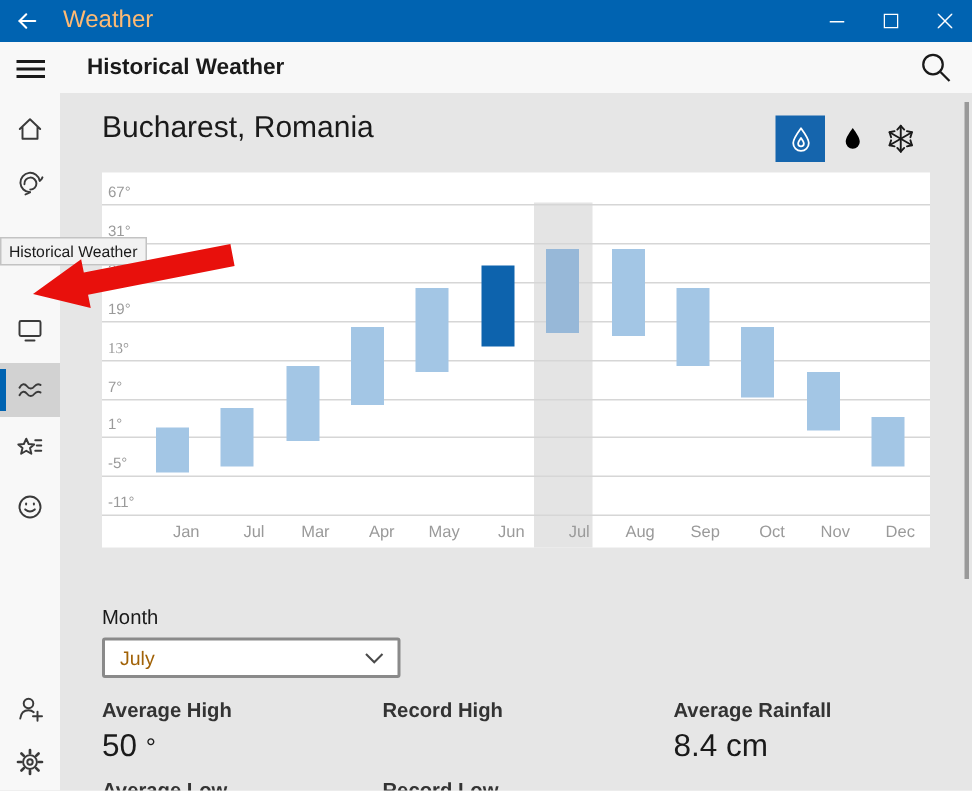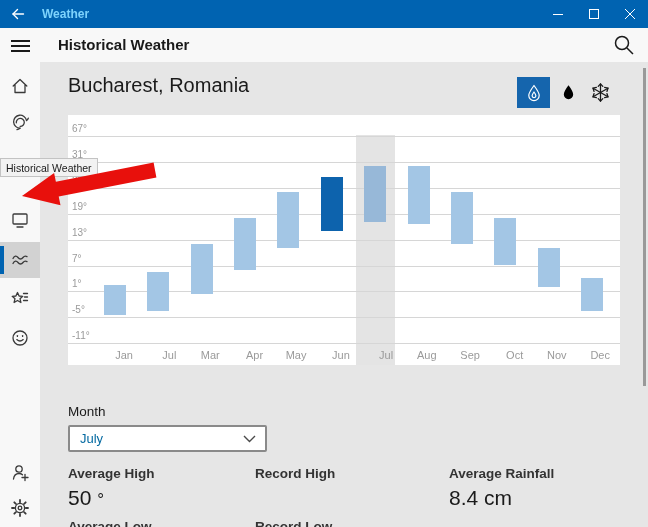--- a/index.html
+++ b/index.html
@@ -2,21 +2,21 @@
 <html><head>
 <meta charset="utf-8">
 <style>
   * { margin:0; padding:0; box-sizing:border-box; }
   body { font-family:"Liberation Sans", sans-serif; }
   #app { position:relative; width:648px; height:527px; background:#e6e6e6; overflow:hidden; }
 
   
   .titlebar { position:absolute; left:0; top:0; width:648px; height:28px; background:#0063b1; display:flex; align-items:center; }
   .back-btn { width:36px; height:28px; display:flex; align-items:center; justify-content:center; }
-  .tb-title { color:#7dd3fc; font-size:12px; margin-left:6px;font-weight:bold; }
+  .tb-title { color:#fdba74; font-size:16px; margin-left:6px; }
   .win-btns { position:absolute; right:0; top:0; display:flex; }
   .win-btn { width:36px; height:28px; display:flex; align-items:center; justify-content:center; }
 
   
   .header { position:absolute; left:0; top:28px; width:648px; height:34px; background:#f8f8f8; }
   .hamburger { position:absolute; left:9px; top:6px; width:24px; height:22px; padding-top:3px; }
   .hamburger i { display:block; width:19px; height:2px; background:#1a1a1a; margin:3px 0 0 2px; }
   .page-title { position:absolute; left:58px; top:8px; font-size:15px; font-weight:bold; color:#1a1a1a; }
   .search-btn { position:absolute; right:10px; top:5px; width:26px; height:26px; }
 
@@ -36,21 +36,21 @@
   #chart { position:absolute; left:68px; top:115px; width:552px; height:250px; background:#ffffff; }
   .gl { position:absolute; left:0; right:0; height:1px; background:#d6d6d6; }
   .gl-label { position:absolute; left:4px; font-size:10px; color:#9a9a9a; }
   .band { position:absolute; background:#e4e4e4; }
   .bar { position:absolute; width:22px; }
   .ml { position:absolute; width:36px; text-align:right; font-size:11px; color:#9a9a9a; top:234px; }
 
   
   .month-label { position:absolute; left:68px; top:404px; font-size:13.5px; color:#1a1a1a; }
   .dropdown { position:absolute; left:68px; top:425px; width:199px; height:27px; background:#fff; border:2px solid #8a8a8a; border-radius:2px; display:flex; align-items:center; }
-  .dropdown span { font-size:13px; color:#0369a1; margin-left:10px; flex:1; }
+  .dropdown span { font-size:13px; color:#a16207; margin-left:10px; flex:1; }
   .dropdown svg { margin-right:9px; }
 
   
   .stat { position:absolute; top:466px; }
   .stat .lbl { font-size:13.5px; font-weight:bold; color:#333;text-align:center; }
   .stat .val { font-size:21px; color:#1a1a1a; margin-top:5px; font-weight:normal; }
   .stat .unit { font-size:17px; }
   .stat .note { font-size:12px; color:#7a7a7a; }
   .stat2 { position:absolute; top:519px; font-size:13.5px; font-weight:bold; color:#333; }
 
@@ -217,21 +217,21 @@
       <div class="band" style="left: 287.66px; top: 20px; width: 39px; height: 230px; background: rgb(228, 228, 228);"></div>
       <div class="gl" style="top: 21px;"></div>
       <div class="gl-label" style="top: 8px;">67°</div>
       <div class="gl" style="top: 46.9px;"></div>
       <div class="gl-label" style="top: 33.9px;">31°</div>
       <div class="gl" style="top: 72.8px;"></div>
       <div class="gl-label" style="top: 59.8px;">25°</div>
       <div class="gl" style="top: 98.7px;"></div>
       <div class="gl-label" style="top: 85.7px;">19°</div>
       <div class="gl" style="top: 124.6px;"></div>
-      <div class="gl-label" style="top: 111.6px;">13°</div>
+      <div class="gl-label" style="top: 111.6px; font-family: Liberation Serif, serif;">13°</div>
       <div class="gl" style="top: 150.5px;"></div>
       <div class="gl-label" style="top: 137.5px;">7°</div>
       <div class="gl" style="top: 176.4px;"></div>
       <div class="gl-label" style="top: 163.4px;">1°</div>
       <div class="gl" style="top: 202.3px;"></div>
       <div class="gl-label" style="top: 189.3px;">-5°</div>
       <div class="gl" style="top: 228.2px;"></div>
       <div class="gl-label" style="top: 215.2px;">-11°</div>
       <div class="bar" style="left: 36px; top: 169.925px; height: 30.2167px; background: rgb(163, 198, 229);"></div>
       <div class="ml" style="left: 29px;">Jan</div>

